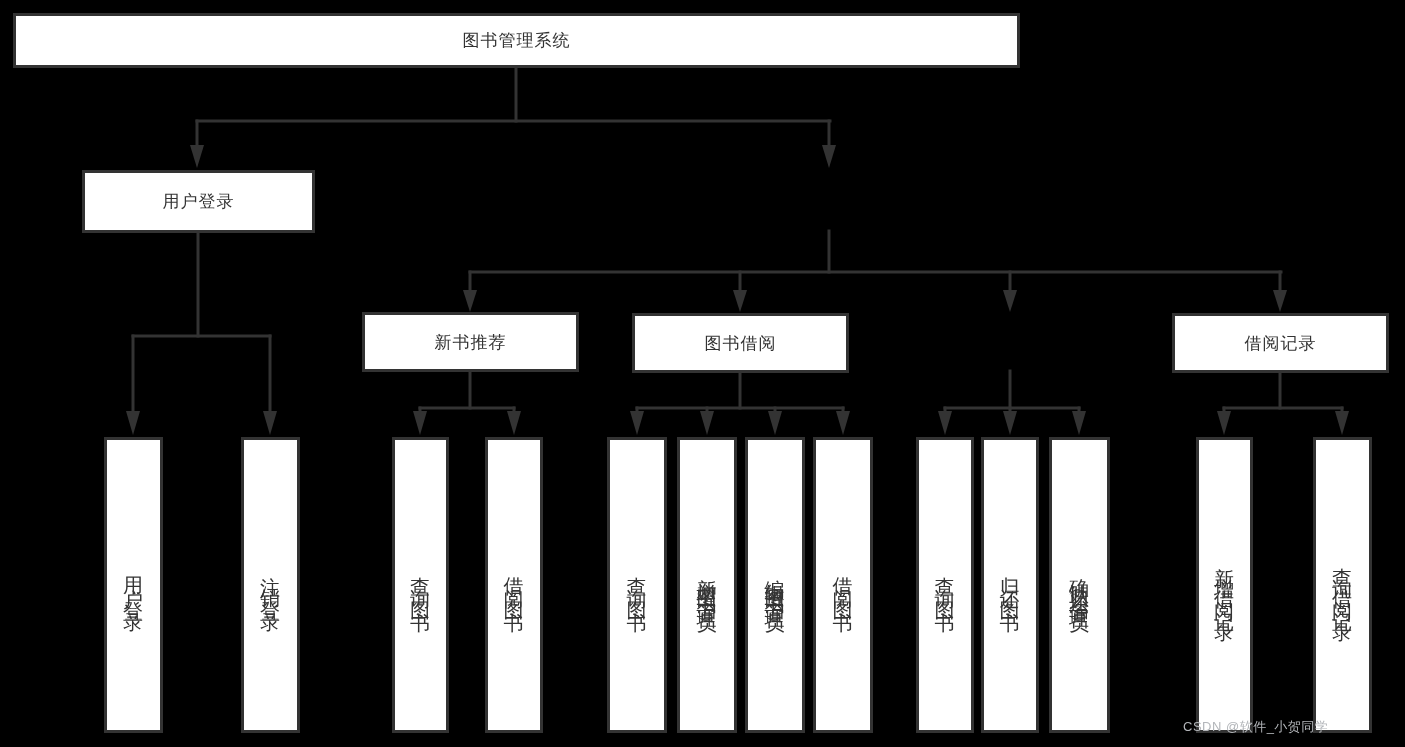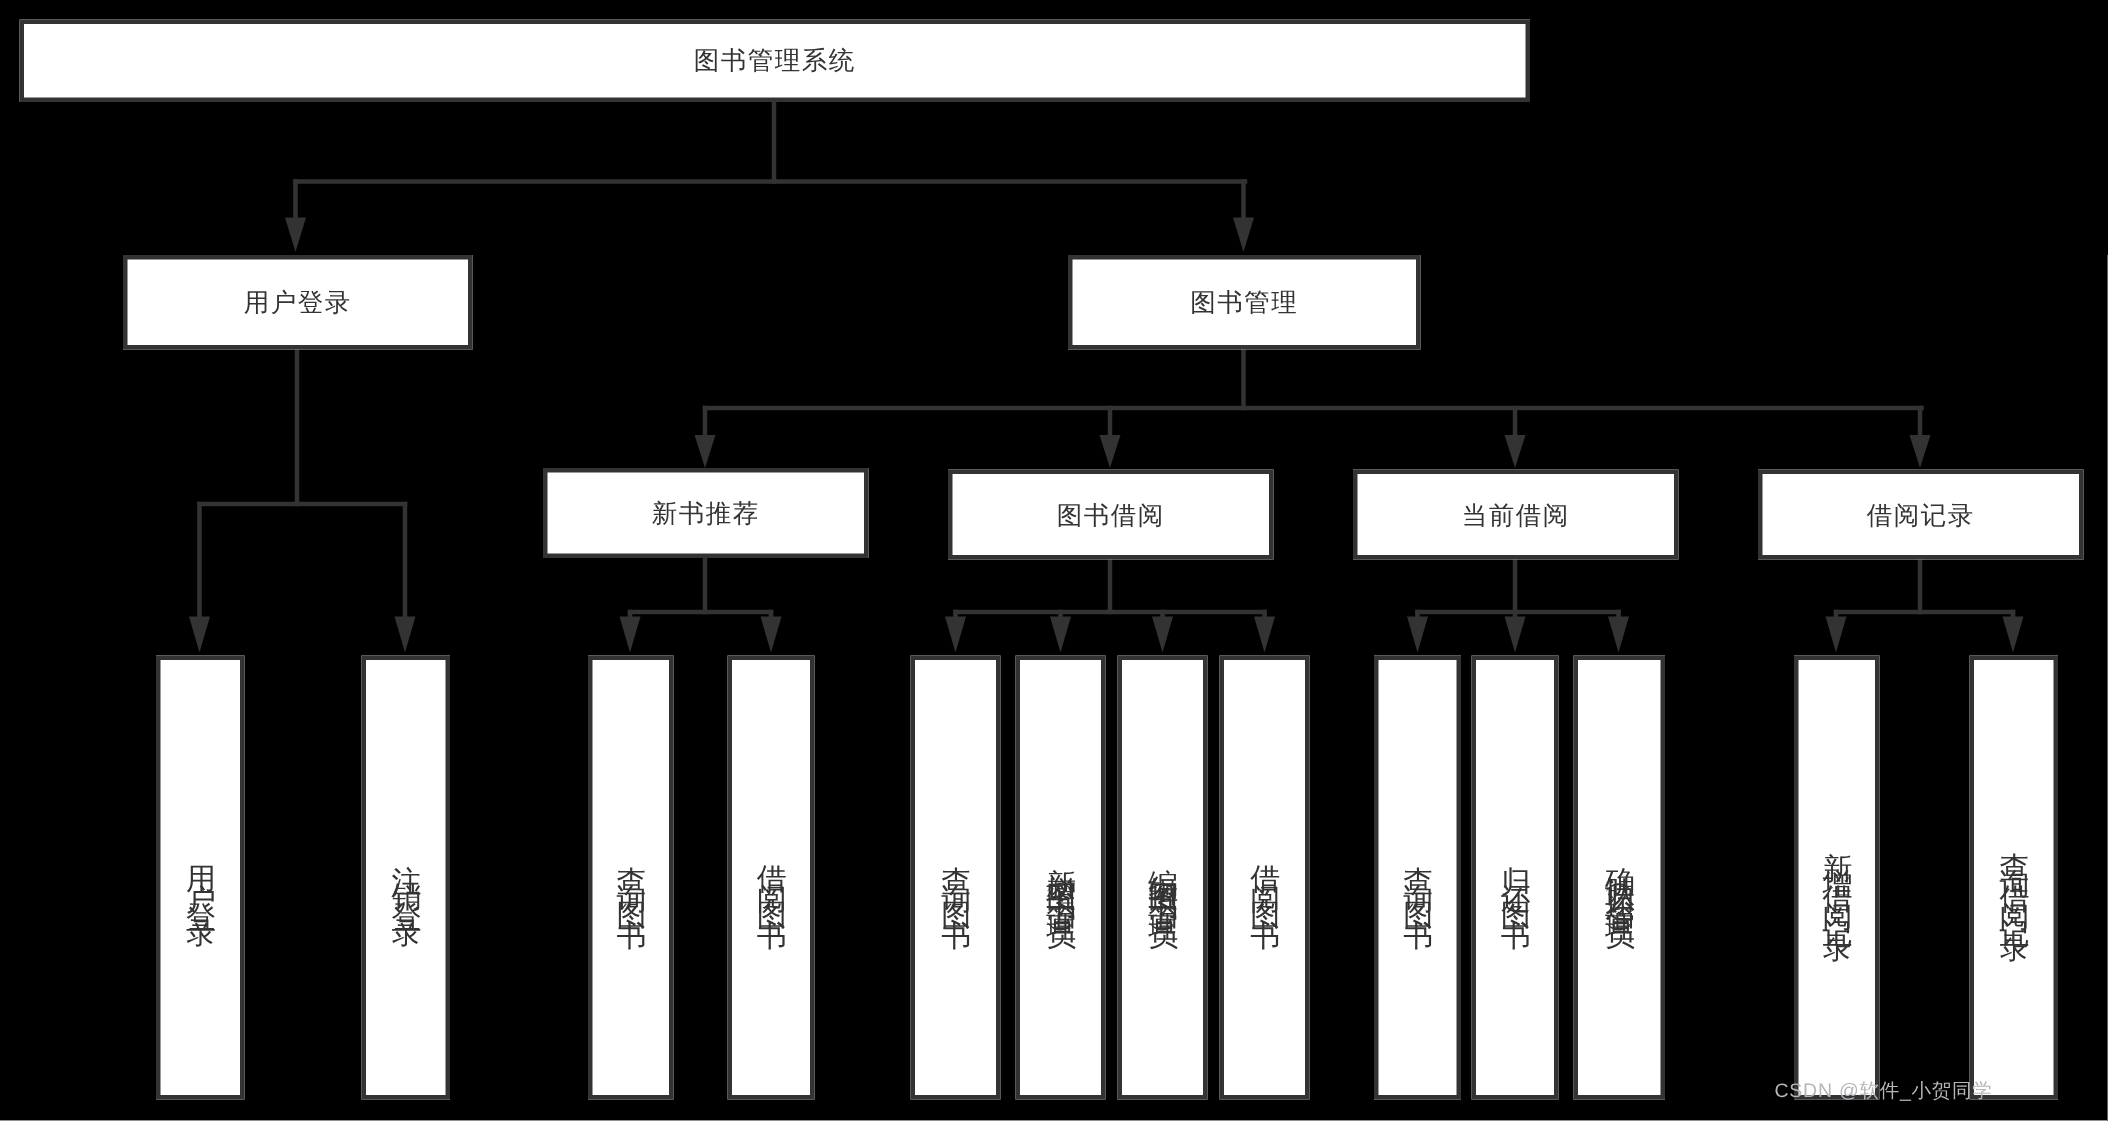--- a/index.html
+++ b/index.html
@@ -144,33 +144,27 @@
     </g>
   </svg>
 
   <div class="node hbox" style="left:13px; top:13px; width:1007px; height:55px;">
     <span>图书管理系统</span>
   </div>
 
   <div class="node hbox" style="left:82px; top:170px; width:233px; height:63px;">
     <span>用户登录</span>
   </div>
-  <div class="node hbox" style="left:712px; top:170px; width:235px; height:63px;">
-    <span>图书管理</span>
-  </div>
 
   <div class="node hbox" style="left:362px; top:312px; width:217px; height:60px;">
     <span>新书推荐</span>
   </div>
   <div class="node hbox" style="left:632px; top:313px; width:217px; height:60px;text-align:center;">
     <span>图书借阅</span>
   </div>
-  <div class="node hbox" style="left:902px; top:313px; width:217px; height:60px;">
-    <span>当前借阅</span>
-  </div>
   <div class="node hbox" style="left:1172px; top:313px; width:217px; height:60px;justify-content:center;">
     <span>借阅记录</span>
   </div>
 
   <div class="node vbox" style="left:104px; top:437px; width:59px; height:296px;">
     <span>用户登录</span>
   </div>
   <div class="node vbox" style="left:241px; top:437px; width:59px; height:296px;">
     <span>注销登录</span>
   </div>

